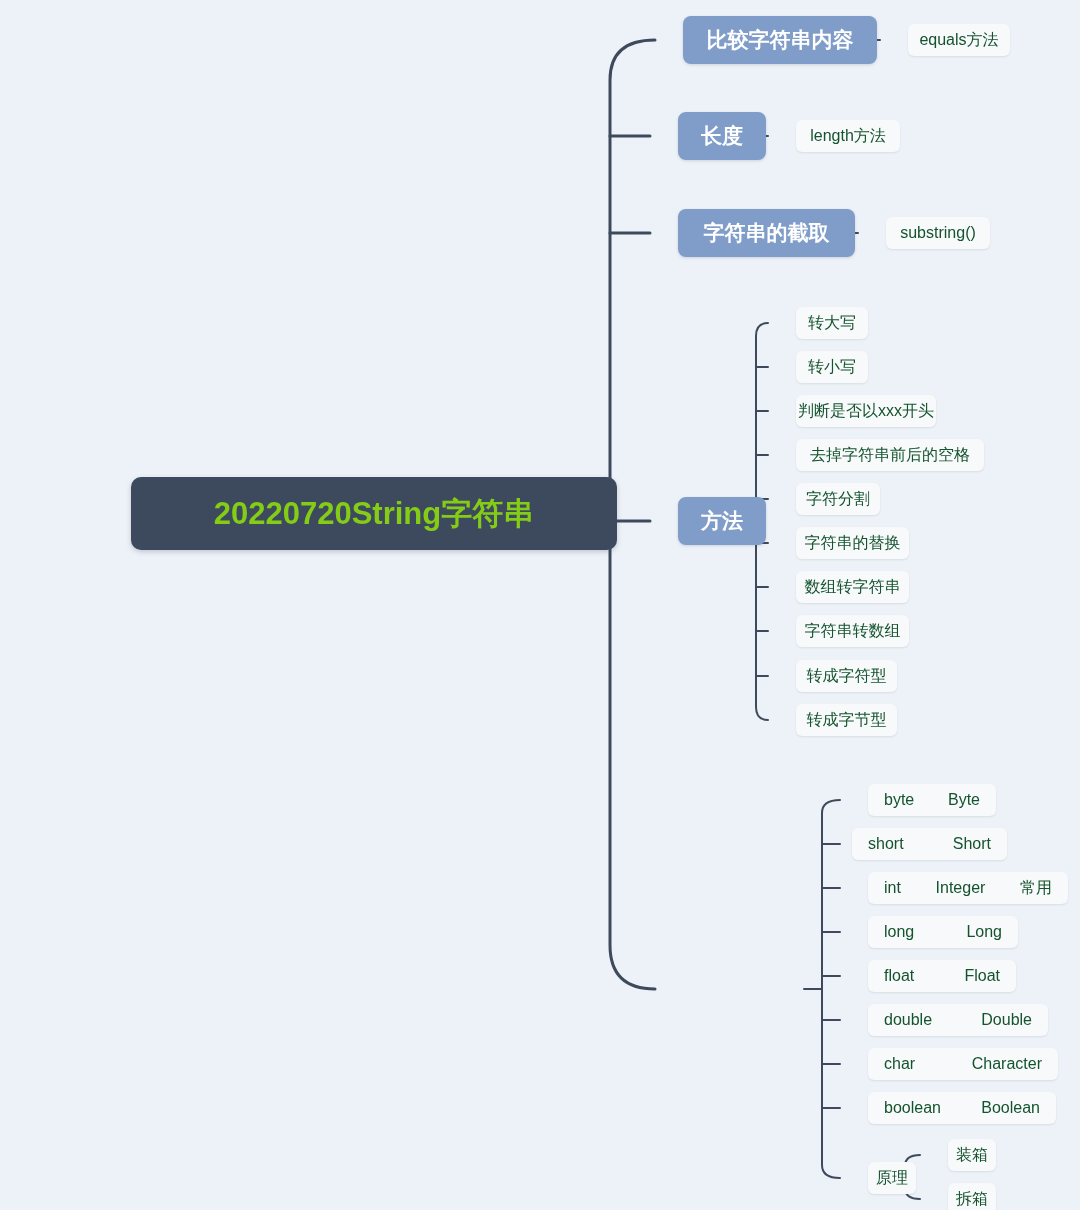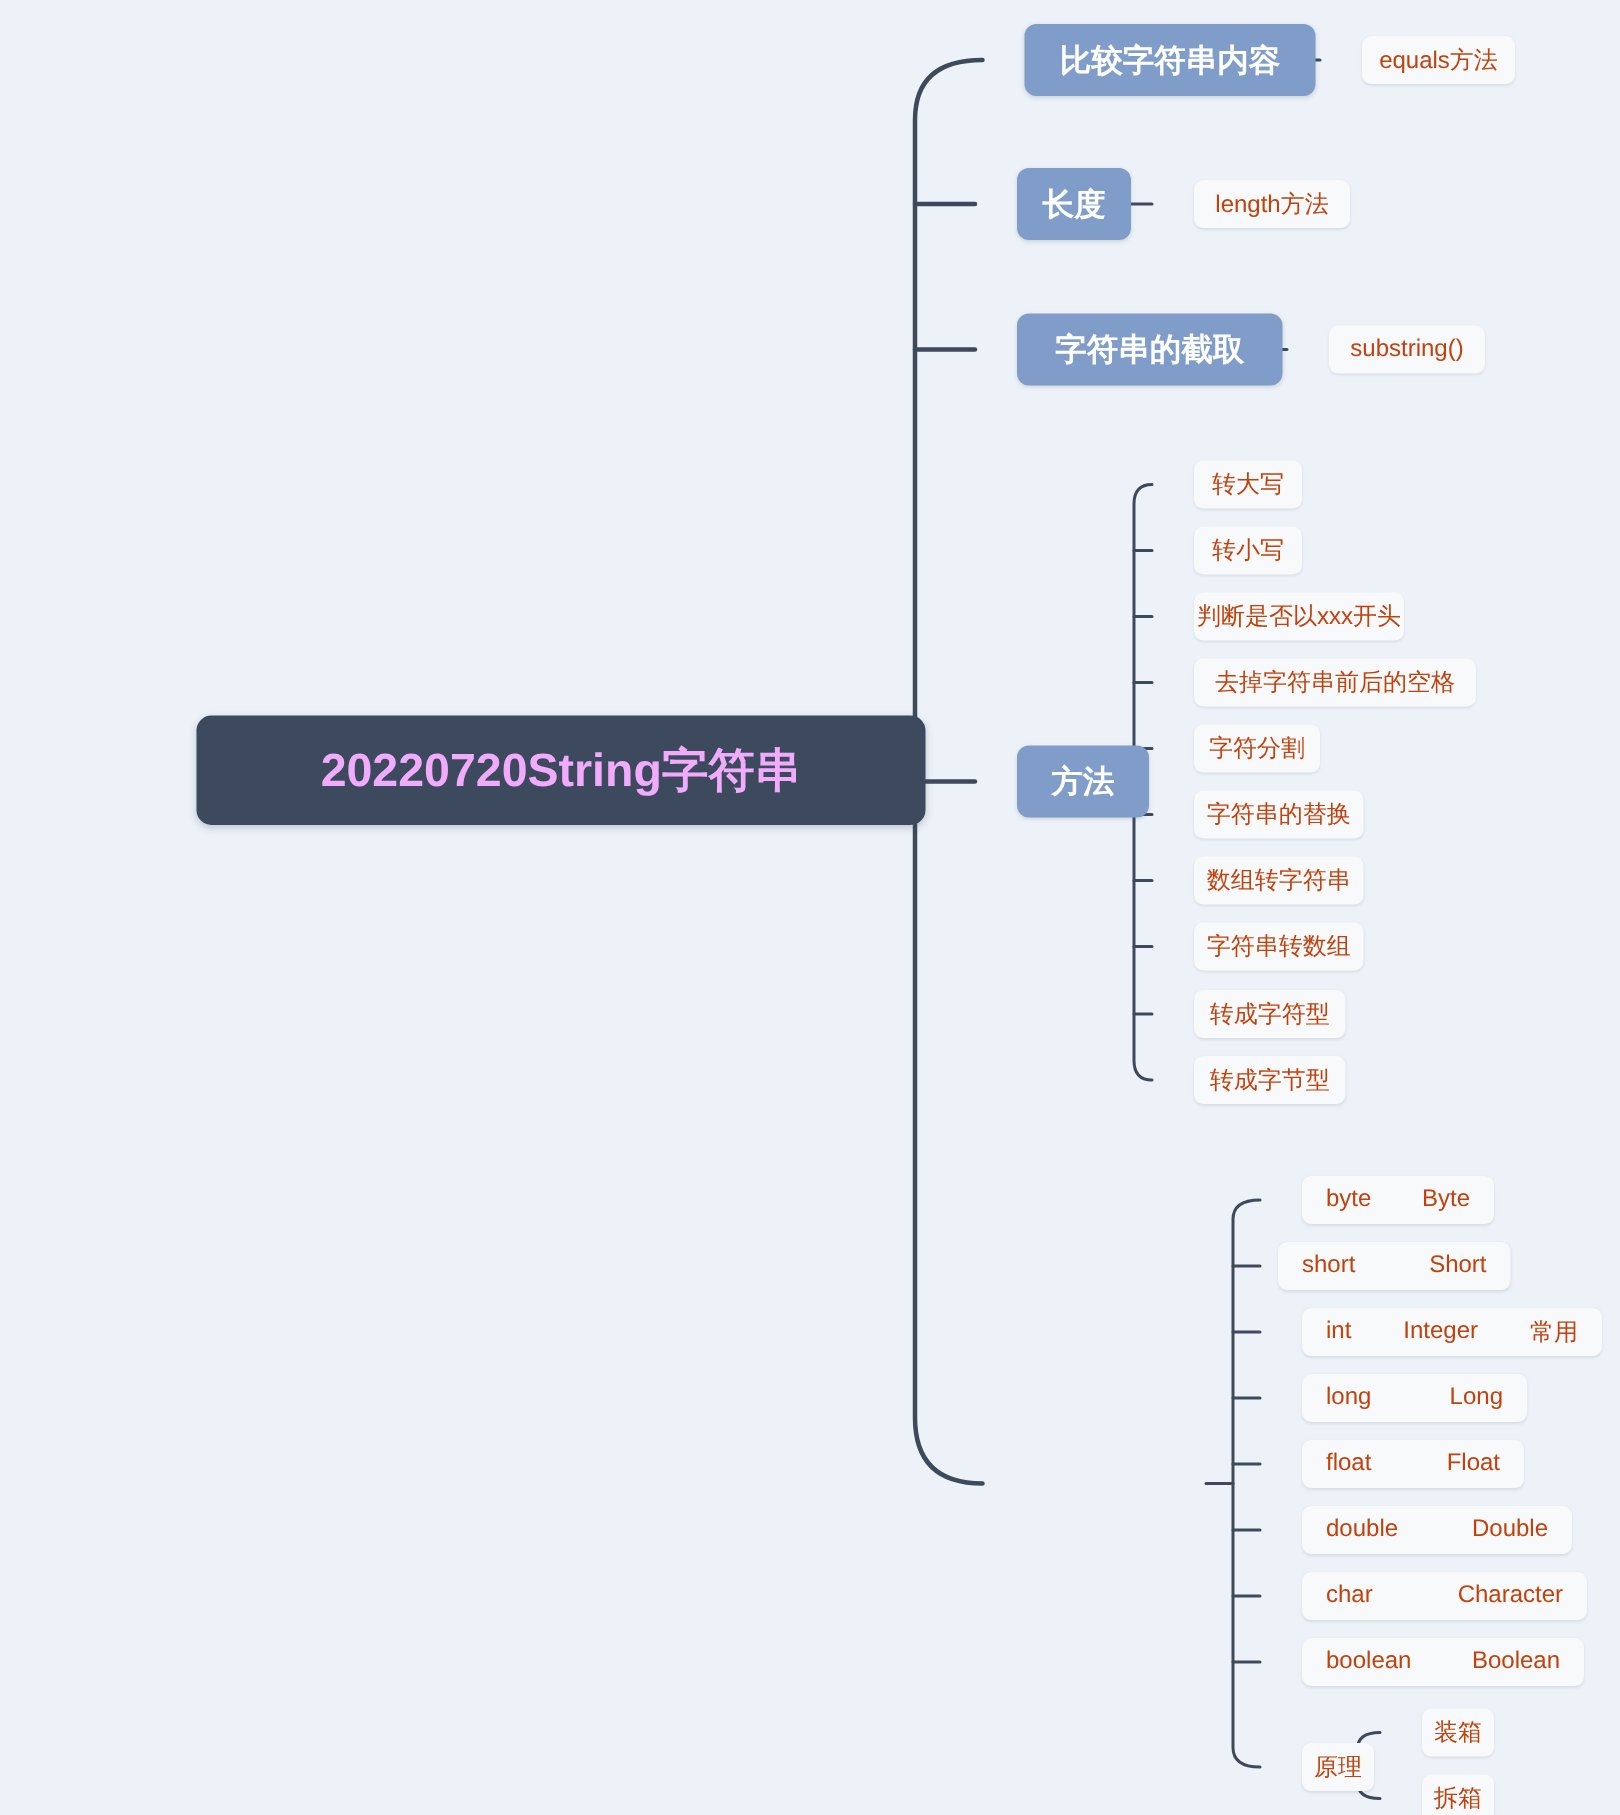--- a/index.html
+++ b/index.html
@@ -25,38 +25,38 @@
     position: absolute;
     display: flex;
     align-items: center;
     justify-content: center;
     white-space: nowrap;
     cursor: default;
     margin-left: 28px;
   }
   .root {
     background: #3d4a5e;
-    color: #f0abfc;
+    color: #84cc16;
     font-weight: bold;
     font-size: 31px;
     border-radius: 10px;
     box-shadow: 0 2px 5px rgba(61,74,94,0.25);
   }
   .branch {
     background: #7f9dc8;
     color: #ffffff;
     font-weight: bold;
     font-size: 21px;
     height: 48px;
     border-radius: 8px;
     box-shadow: 0 1px 3px rgba(61,74,94,0.18);
   }
   .leaf {
     background: #f7f9fb;
-    color: #c2410c;
+    color: #14532d;
     font-size: 16px;
     height: 32px;
     border-radius: 6px;
     box-shadow: 0 1px 2px rgba(62,74,92,0.12);
   }
   .pair {
     justify-content: space-between;
     padding: 0 16px;
   }
 </style>
@@ -104,21 +104,21 @@
         <path d="M 920 1155 Q 905 1155 905 1166 L 905 1188 Q 905 1199 920 1199"></path>
       </g>
     </g>
   </svg>
 
   <div class="node root" style="left:103px; top:477px; width:486px; height:73px;">20220720String字符串</div>
 
   <div class="node branch" style="left:655px; top:16px; width:194px;">比较字符串内容</div>
   <div class="node leaf" style="left:880px; top:24px; width:102px;">equals方法</div>
 
-  <div class="node branch" style="left:650px; top:112px; width:76px;">长度</div>
+  <div class="node branch" style="left:650px; top:112px; width:88px;">长度</div>
   <div class="node leaf" style="left:768px; top:120px; width:104px;">length方法</div>
 
   <div class="node branch" style="left:650px; top:209px; width:177px;">字符串的截取</div>
   <div class="node leaf" style="left:858px; top:217px; width:104px;">substring()</div>
 
   <div class="node branch" style="left:650px; top:497px; width:88px;">方法</div>
 
   <div class="node leaf" style="left:768px; top:307px; width:72px;">转大写</div>
   <div class="node leaf" style="left:768px; top:351px; width:72px;">转小写</div>
   <div class="node leaf" style="left:768px; top:395px; width:140px;">判断是否以xxx开头</div>

